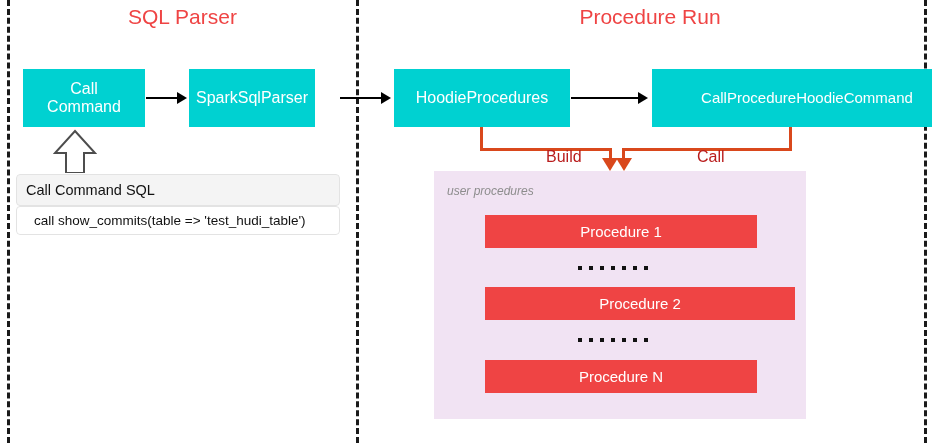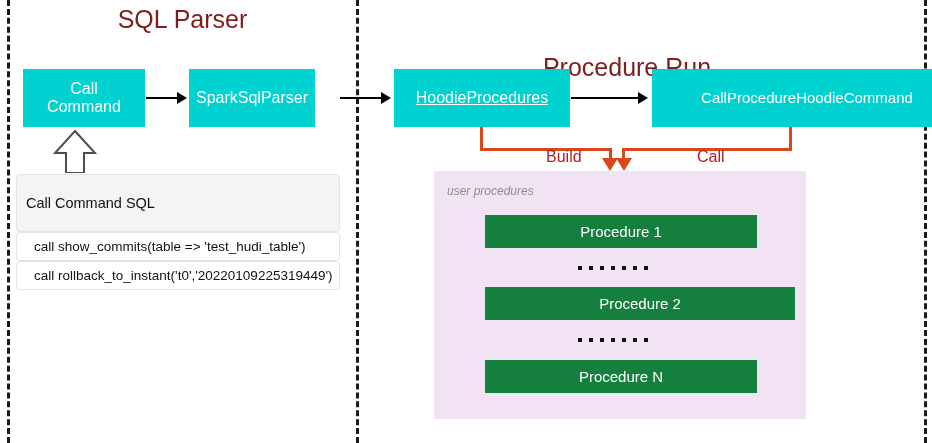--- a/index.html
+++ b/index.html
@@ -19,22 +19,22 @@
   }
   .divider {
     position: absolute;
     top: 0;
     width: 0;
     height: 443px;
     border-left: 3px dashed #1a1a1a;
   }
   .section-title {
     position: absolute;
-    font-size: 25px;
-    color: #7f1d1d;
+    font-size: 21px;
+    color: #ef4444;
     text-align: center;
     white-space: nowrap;
   }
   .node {
     position: absolute;
     background: #00d1d1;
     color: #ffffff;
     display: flex;
     align-items: center;
     justify-content: center;
@@ -74,21 +74,21 @@
     box-sizing: border-box;
     border: 1px solid #e3e3e3;
     border-radius: 4px;
     padding: 6px 17px;
     background: #ffffff;
     white-space: nowrap;
   }
   .sql-row.header {
     background: #f4f4f4;
     font-size: 14.5px;
-    padding: 20px 9px;
+    padding: 7px 9px;
   }
   .orange-seg {
     position: absolute;
     background: #d9481c;
   }
   .orange-head {
     position: absolute;
     width: 0;
     height: 0;
     border-left: 8px solid transparent;
@@ -108,21 +108,21 @@
   }
   .panel-label {
     position: absolute;
     font-size: 12px;
     color: #8d8d8d;
     white-space: nowrap;
     font-style: italic;
   }
   .proc {
     position: absolute;
-    background: #15803d;
+    background: #ef4444;
     color: #ffffff;
     display: flex;
     align-items: center;
     justify-content: center;
     font-size: 15px;
     box-sizing: border-box;
   }
   .dots {
     position: absolute;
     display: flex;
@@ -139,21 +139,21 @@
 </head>
 <body>
 
 <div id="canvas">
 
   <div class="divider" style="left:7px;"></div>
   <div class="divider" style="left:356px;"></div>
   <div class="divider" style="left:924px;"></div>
 
   <div class="section-title" style="left:10px; top:5px; width:345px;">SQL Parser</div>
-  <div class="section-title" style="left:346px; top:5px; width:562px;margin-top:48px;">Procedure Run</div>
+  <div class="section-title" style="left:369px; top:5px; width:562px;">Procedure Run</div>
 
   <div class="node" style="left:23px; top:69px; width:122px; height:58px; flex-direction:column;">
     <span>Call</span>
     <span>Command</span>
   </div>
 
   <div class="arrow-line" style="left:146px; top:97px; width:32px;"></div>
   <div class="arrow-head" style="left:177px; top:92px;"></div>
 
   <div class="node" style="left:189px; top:69px; width:126px; height:58px;">SparkSqlParser</div>
@@ -163,24 +163,23 @@
 
   <div class="block-arrow" style="left:53px; top:129px;">
     <svg width="44" height="44" viewBox="0 0 44 44">
       <polygon points="22,2 42,24 31,24 31,44 13,44 13,24 2,24" fill="#ffffff" stroke="#4d4d4d" stroke-width="2"></polygon>
     </svg>
   </div>
 
   <div class="sql-table" style="left:16px; top:174px; width:324px;">
     <div class="sql-row header">Call Command SQL</div>
     <div class="sql-row">call show_commits(table =&gt; 'test_hudi_table')</div>
-    <div class="sql-row">call rollback_to_instant('t0','20220109225319449')</div>
-  </div>
-
-  <div class="node" style="left:394px; top:69px; width:176px; height:58px;text-decoration:underline;">HoodieProcedures</div>
+  </div>
+
+  <div class="node" style="left:394px; top:69px; width:176px; height:58px;">HoodieProcedures</div>
 
   <div class="arrow-line" style="left:571px; top:97px; width:68px;"></div>
   <div class="arrow-head" style="left:638px; top:92px;"></div>
 
   <div class="node small" style="left:652px; top:69px; width:310px; height:58px;">CallProcedureHoodieCommand</div>
 
   <div class="orange-seg" style="left:480px; top:127px; width:3px; height:24px;"></div>
   <div class="orange-seg" style="left:480px; top:148px; width:132px; height:3px;"></div>
   <div class="orange-seg" style="left:609px; top:148px; width:3px; height:12px;"></div>
   <div class="orange-head" style="left:602px; top:158px;"></div>

